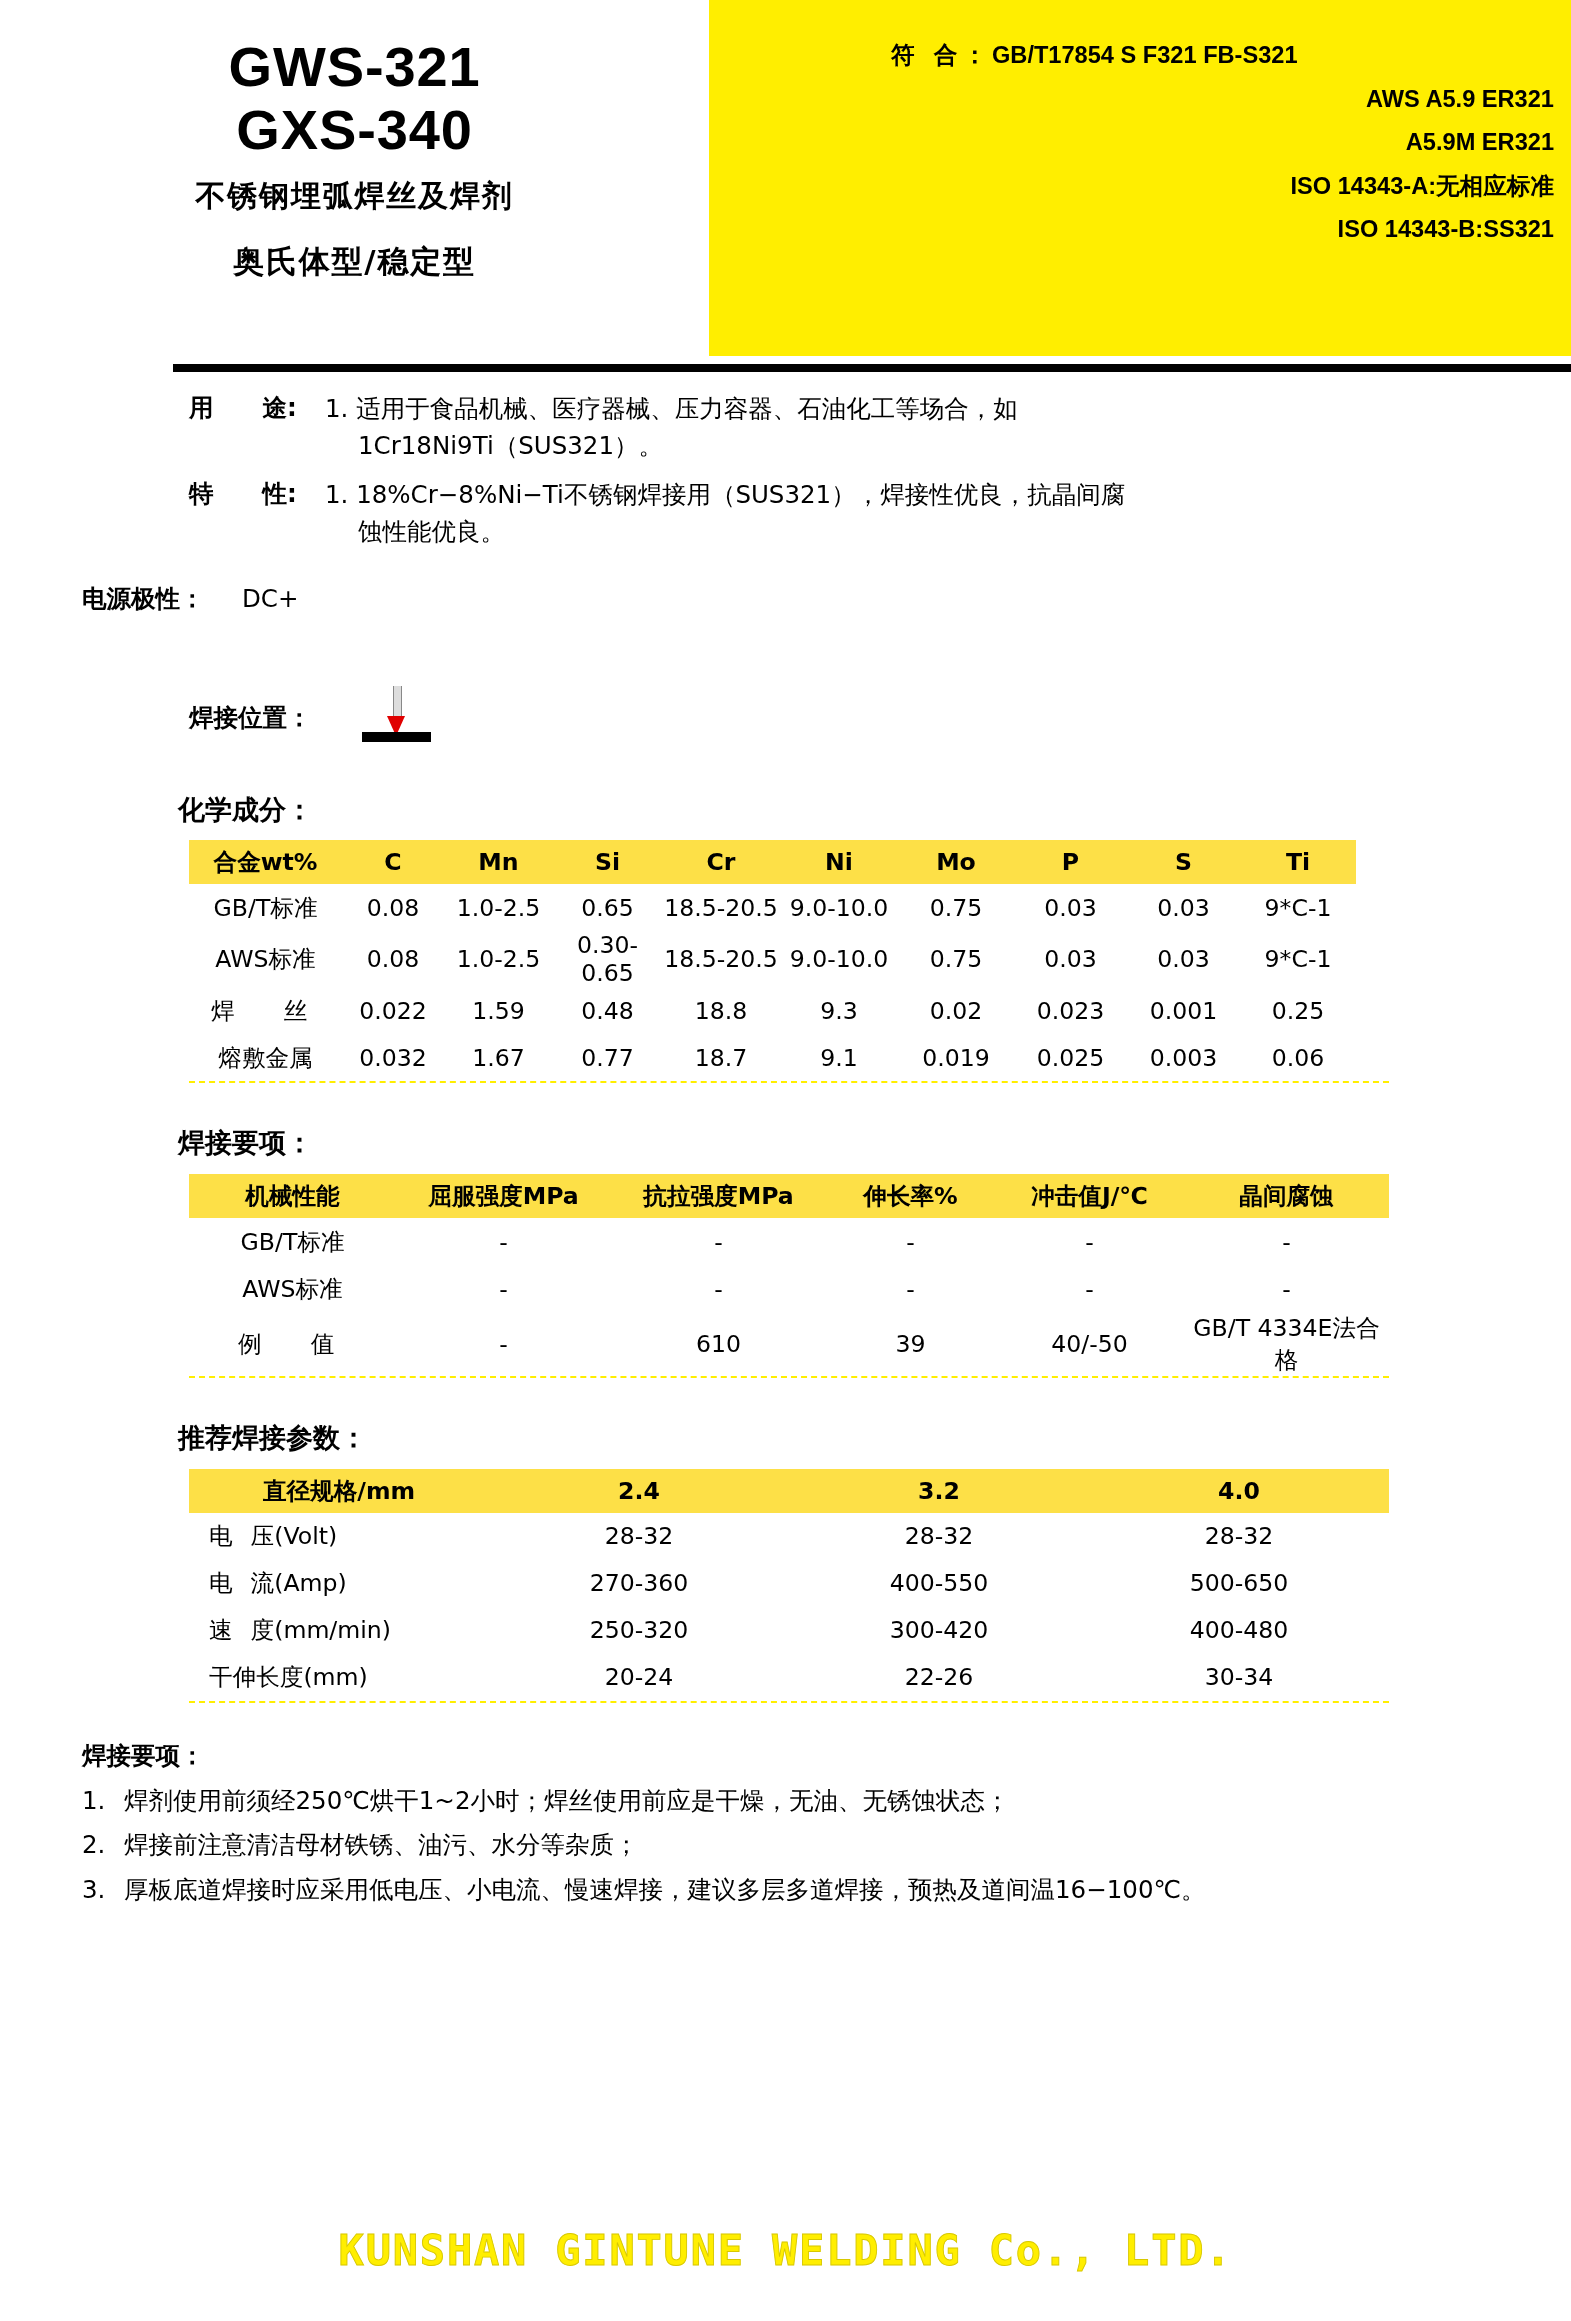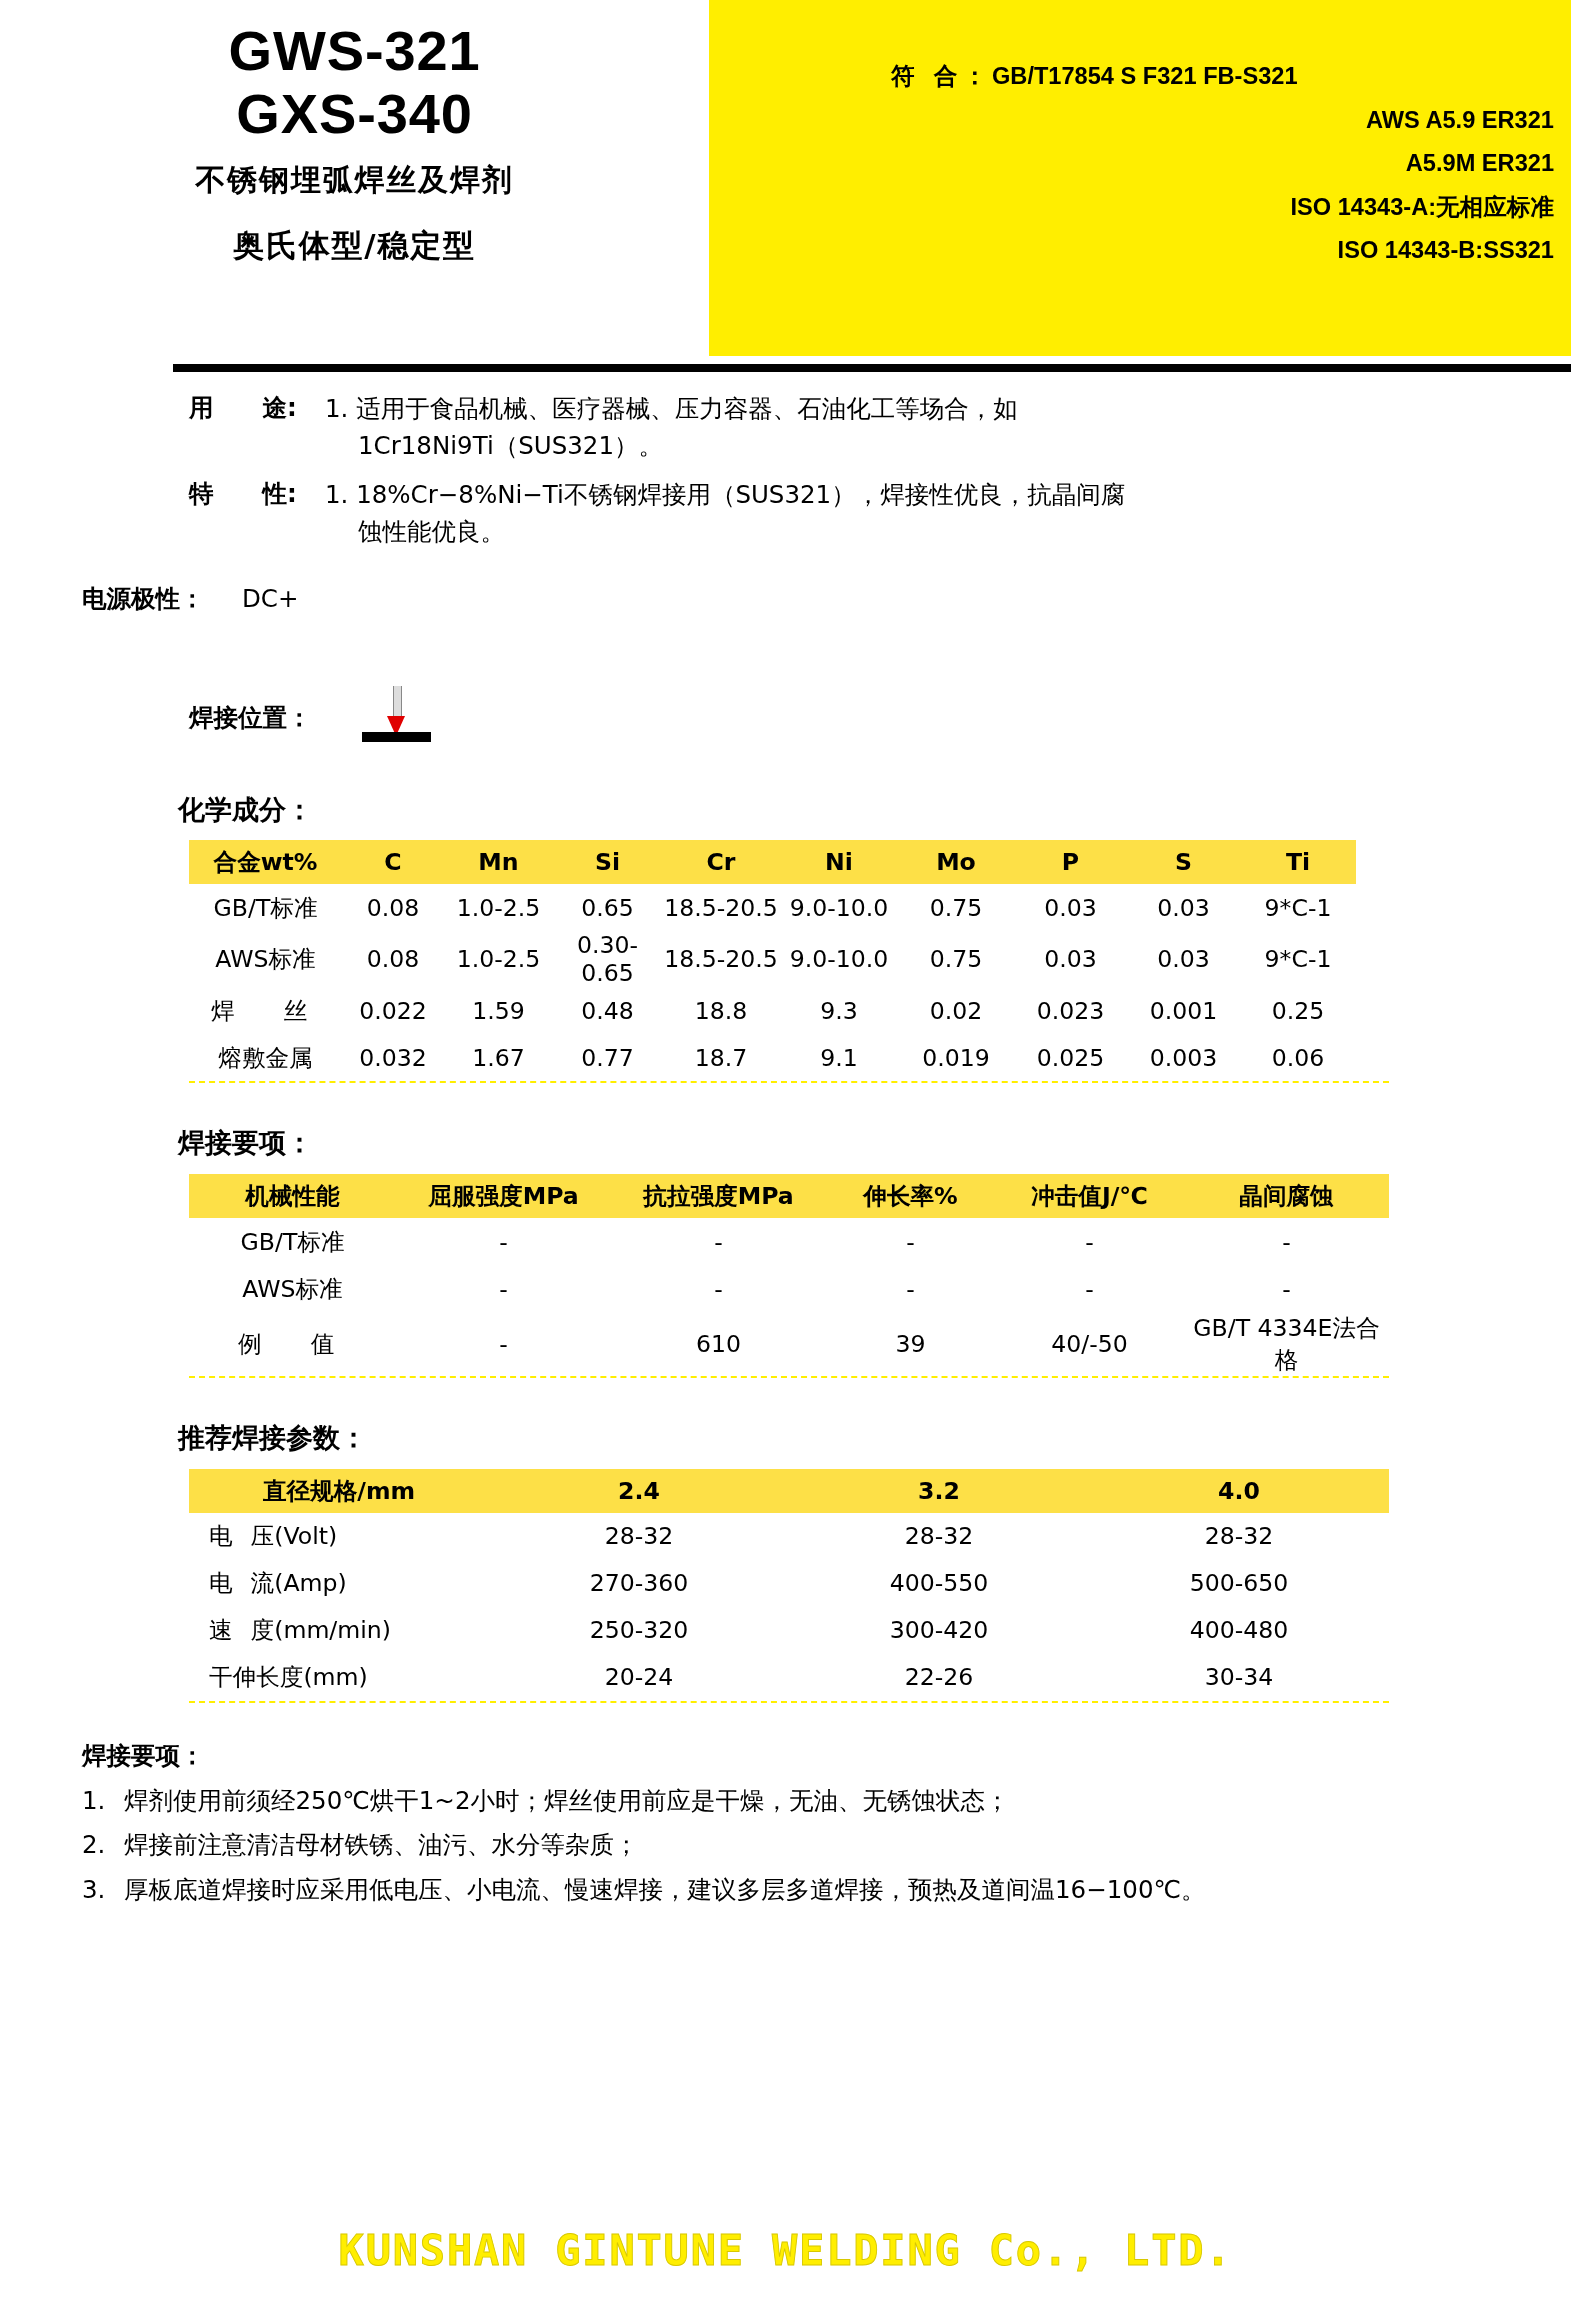--- a/index.html
+++ b/index.html
@@ -34,21 +34,21 @@
     position: absolute;
     left: 709px;
     top: 0;
     width: 862px;
     height: 356px;
     background: #ffee00;
   }
   .title-area {
     position: absolute;
     left: 0;
-    top: 20px;
+    top: 36px;
     width: 709px;
     text-align: center;
   }
   .main-title {
     font-size: 56px;
     font-weight: bold;
     letter-spacing: 0.9px;
     line-height: 1.12;
     font-family: "Liberation Sans", sans-serif;
   }
@@ -62,21 +62,21 @@
   .sub-title2 {
     font-size: 31px;
     font-weight: bold;
     margin-top: 23.6px;
     letter-spacing: 1.8px;
     font-family: "DejaVu Sans", sans-serif;
   }
   .std-list {
     position: absolute;
     left: 727px;
-    top: 65px;
+    top: 44px;
     width: 827px;
     font-size: 23.6px;
     font-weight: bold;
     line-height: 1.0;
   }
   .std-row {
     margin-bottom: 20px;
     text-align: right;
   }
   .std-row.first {

